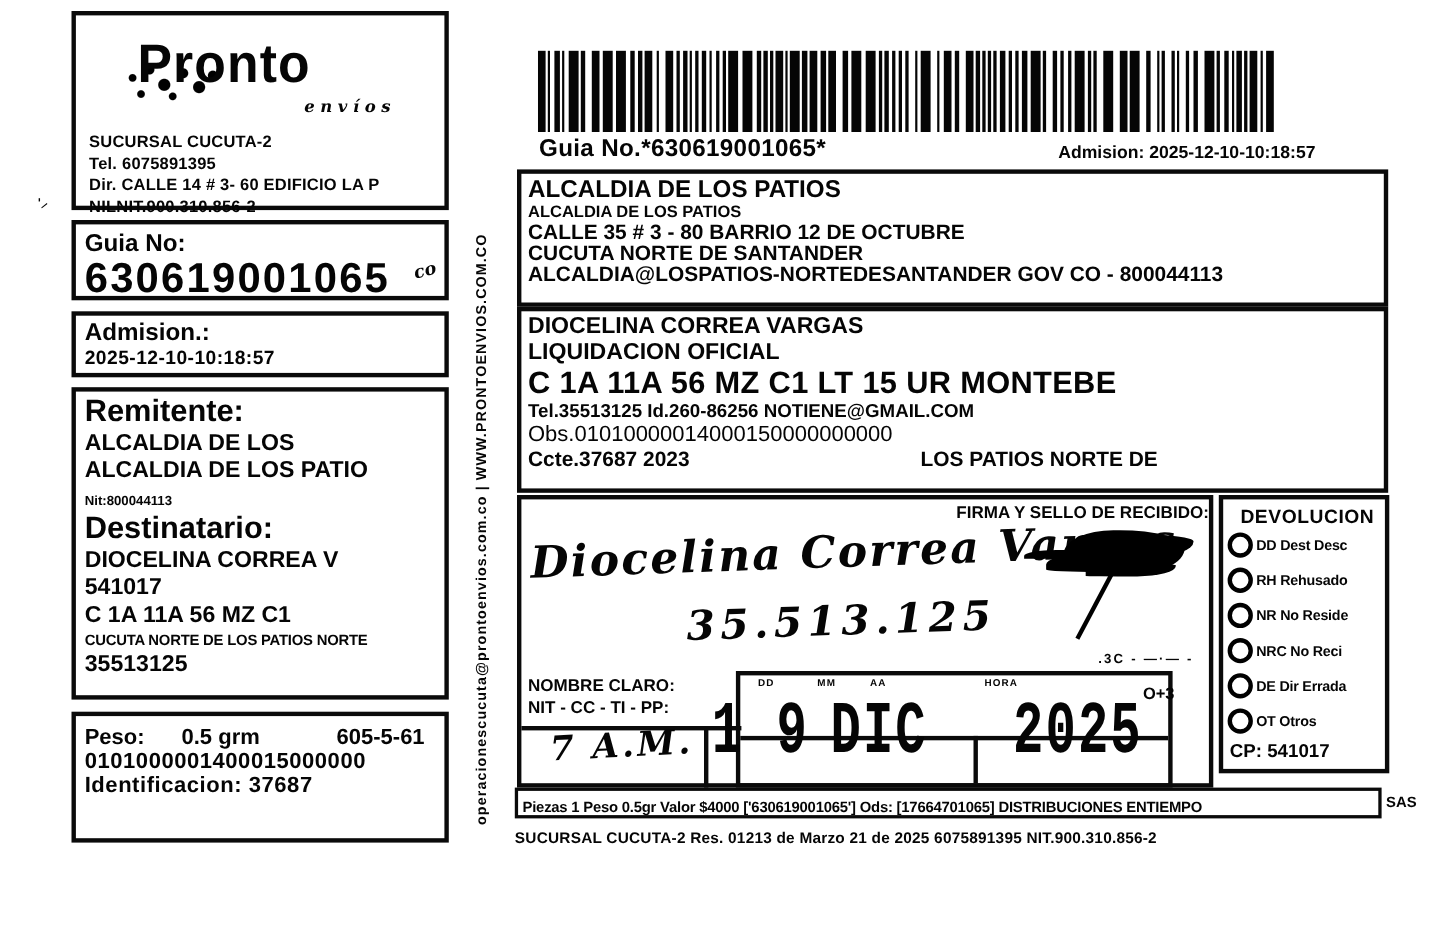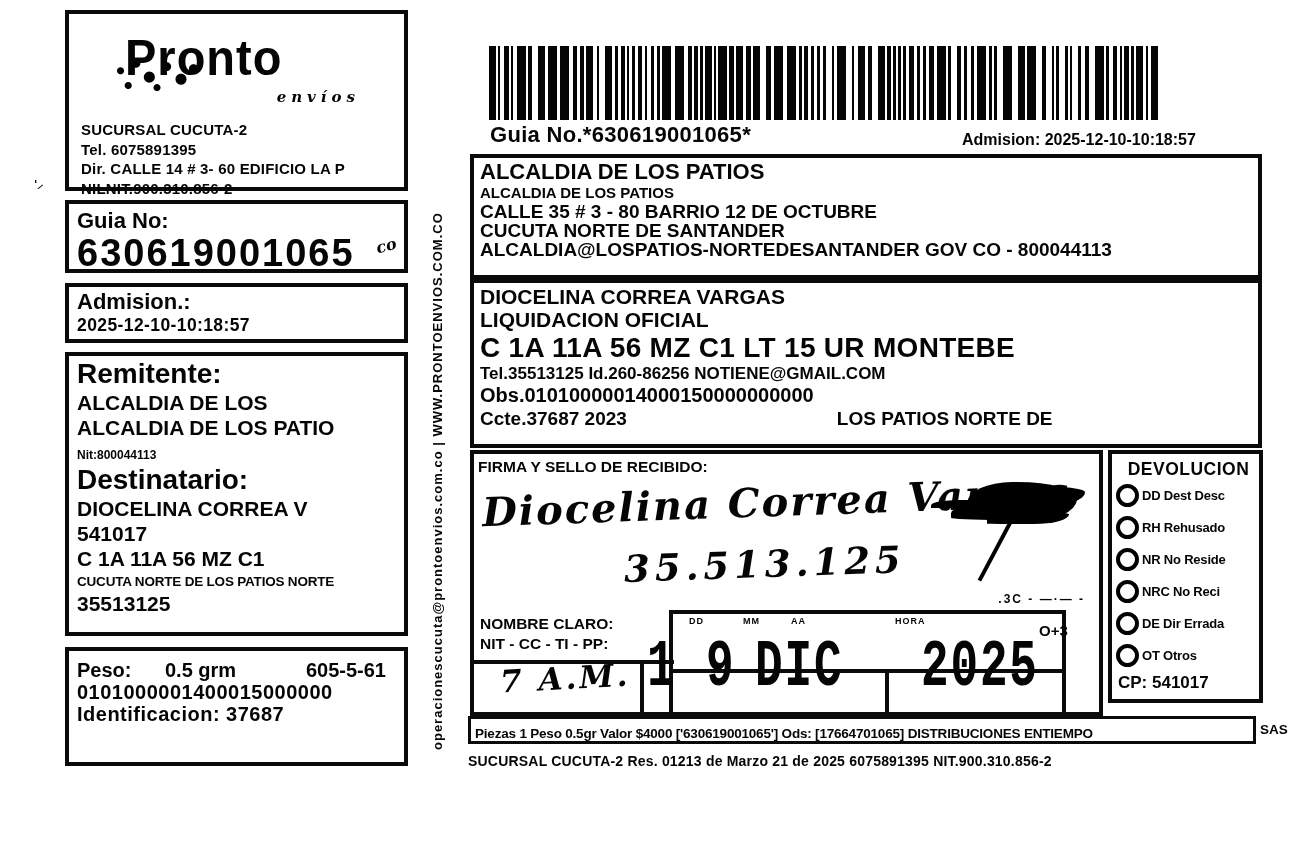--- a/index.html
+++ b/index.html
@@ -45,24 +45,24 @@
     font-size:13px;font-weight:bold;letter-spacing:1px;white-space:nowrap;}
   .barcode{position:absolute;left:489px;top:46px;width:676px;height:74px;overflow:hidden;white-space:nowrap;}
   .guia-line{position:absolute;left:490px;top:122px;font-size:22px;font-weight:bold;letter-spacing:0.3px;}
   .adm-line{position:absolute;left:962px;top:131px;font-size:16px;font-weight:bold;}
   .ra-line1{font-size:22px;font-weight:bold;line-height:24px;}
   .ra-line2{font-size:15px;font-weight:bold;line-height:18px;}
   .ra-line3{font-size:19px;font-weight:bold;line-height:19px;}
   .rb-name{font-size:21px;font-weight:bold;line-height:23px;}
   .rb-addr{font-size:28px;font-weight:bold;line-height:33px;letter-spacing:0.3px;}
   .rb-tel{font-size:17px;font-weight:bold;line-height:20px;}
-  .rb-obs{font-size:20px;font-weight:bold;line-height:23px;}
+  .rb-obs{font-size:20px;font-weight:normal;line-height:23px;}
   .rb-row{display:flex;font-size:19px;font-weight:bold;line-height:23px;}
   .rb-city{margin-left:210px;}
-  .firma-title{font-size:15.5px;font-weight:bold;margin:4px 0 0 4px;}
+  .firma-title{font-size:15.5px;font-weight:bold;margin:4px 0 0 4px;text-align:right;}
   .sig-name{position:absolute;left:8px;top:24px;font-family:"DejaVu Serif",serif;font-style:italic;
     font-weight:bold;font-size:40px;transform:rotate(-2deg);letter-spacing:2px;white-space:nowrap;}
   .sig-id{position:absolute;left:150px;top:88px;font-family:"DejaVu Serif",serif;font-style:italic;
     font-weight:bold;font-size:37px;transform:rotate(-2deg);letter-spacing:5px;}
   .sig-blob{position:absolute;right:22px;top:28px;width:110px;height:40px;background:#000;
     border-radius:46% 60% 50% 62%/60% 45% 66% 40%;
     box-shadow:-28px 10px 0 -12px #000,18px -6px 0 -10px #000,-52px 2px 0 -16px #000,6px 16px 0 -14px #000;}
   .sig-slash{position:absolute;right:96px;top:40px;width:4px;height:92px;background:#000;transform:rotate(28deg);}
   .stray-marks{position:absolute;right:14px;top:138px;font-size:12px;font-weight:bold;letter-spacing:2px;}
   .nombre-claro{position:absolute;left:6px;top:160px;font-size:15.5px;font-weight:bold;line-height:20px;}

